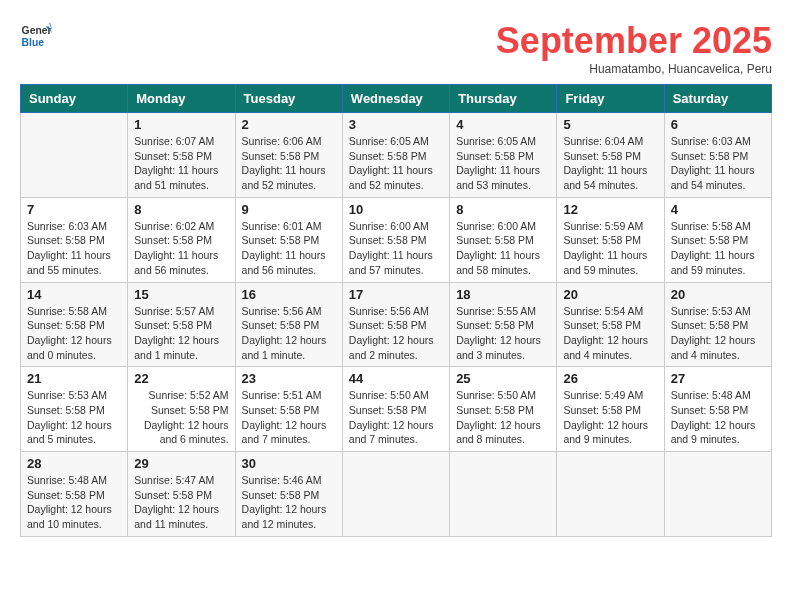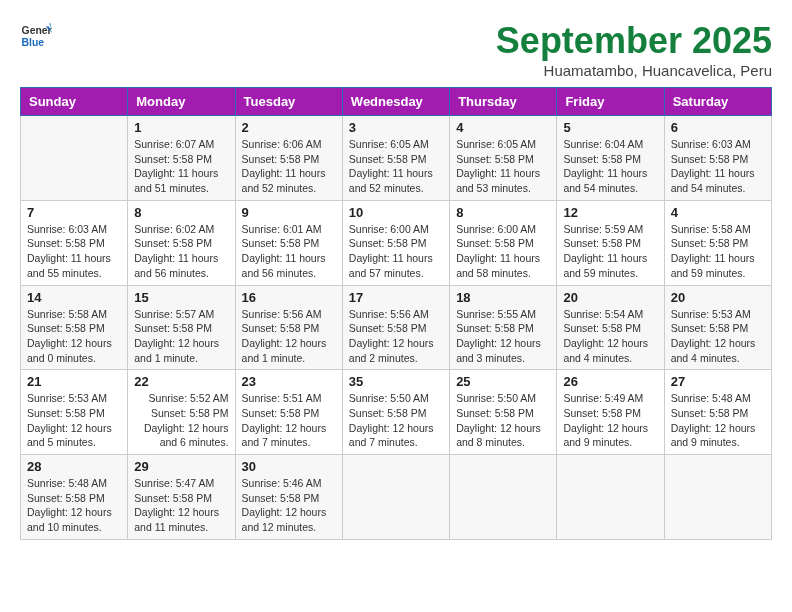--- a/index.html
+++ b/index.html
@@ -24,33 +24,33 @@
     .logo-icon {
       width: 32px;
       height: 32px;
     }
     .title-area {
       text-align: right;
     }
     .month-title {
       font-size: 36px;
       font-weight: bold;
-      color: #15803d;
+      color: #ef4444;
     }
     .subtitle {
-      font-size: 15px;
+      font-size: 12px;
       color: #444;
     }
     .calendar {
       width: 100%;
       border-collapse: collapse;
       margin-top: 8px;
     }
     .calendar th {
-      background-color: #a21caf;
+      background-color: #0f766e;
       color: #fff;
       text-align: left;
       padding: 6px 8px;
       font-size: 13px;
       font-weight: bold;
       border: 1px solid #2a6db5;
     }
     .calendar td {
       border: 1px solid #ccc;
       vertical-align: top;
@@ -279,21 +279,21 @@
 and 6 minutes.</div>
         </td>
         <td>
           <div class="day-number">23</div>
           <div class="day-info" style="white-space: pre-line;">Sunrise: 5:51 AM
 Sunset: 5:58 PM
 Daylight: 12 hours
 and 7 minutes.</div>
         </td>
         <td>
-          <div class="day-number">35</div>
+          <div class="day-number">44</div>
           <div class="day-info" style="white-space: pre-line;">Sunrise: 5:50 AM
 Sunset: 5:58 PM
 Daylight: 12 hours
 and 7 minutes.</div>
         </td>
         <td>
           <div class="day-number">25</div>
           <div class="day-info" style="white-space: pre-line;">Sunrise: 5:50 AM
 Sunset: 5:58 PM
 Daylight: 12 hours

